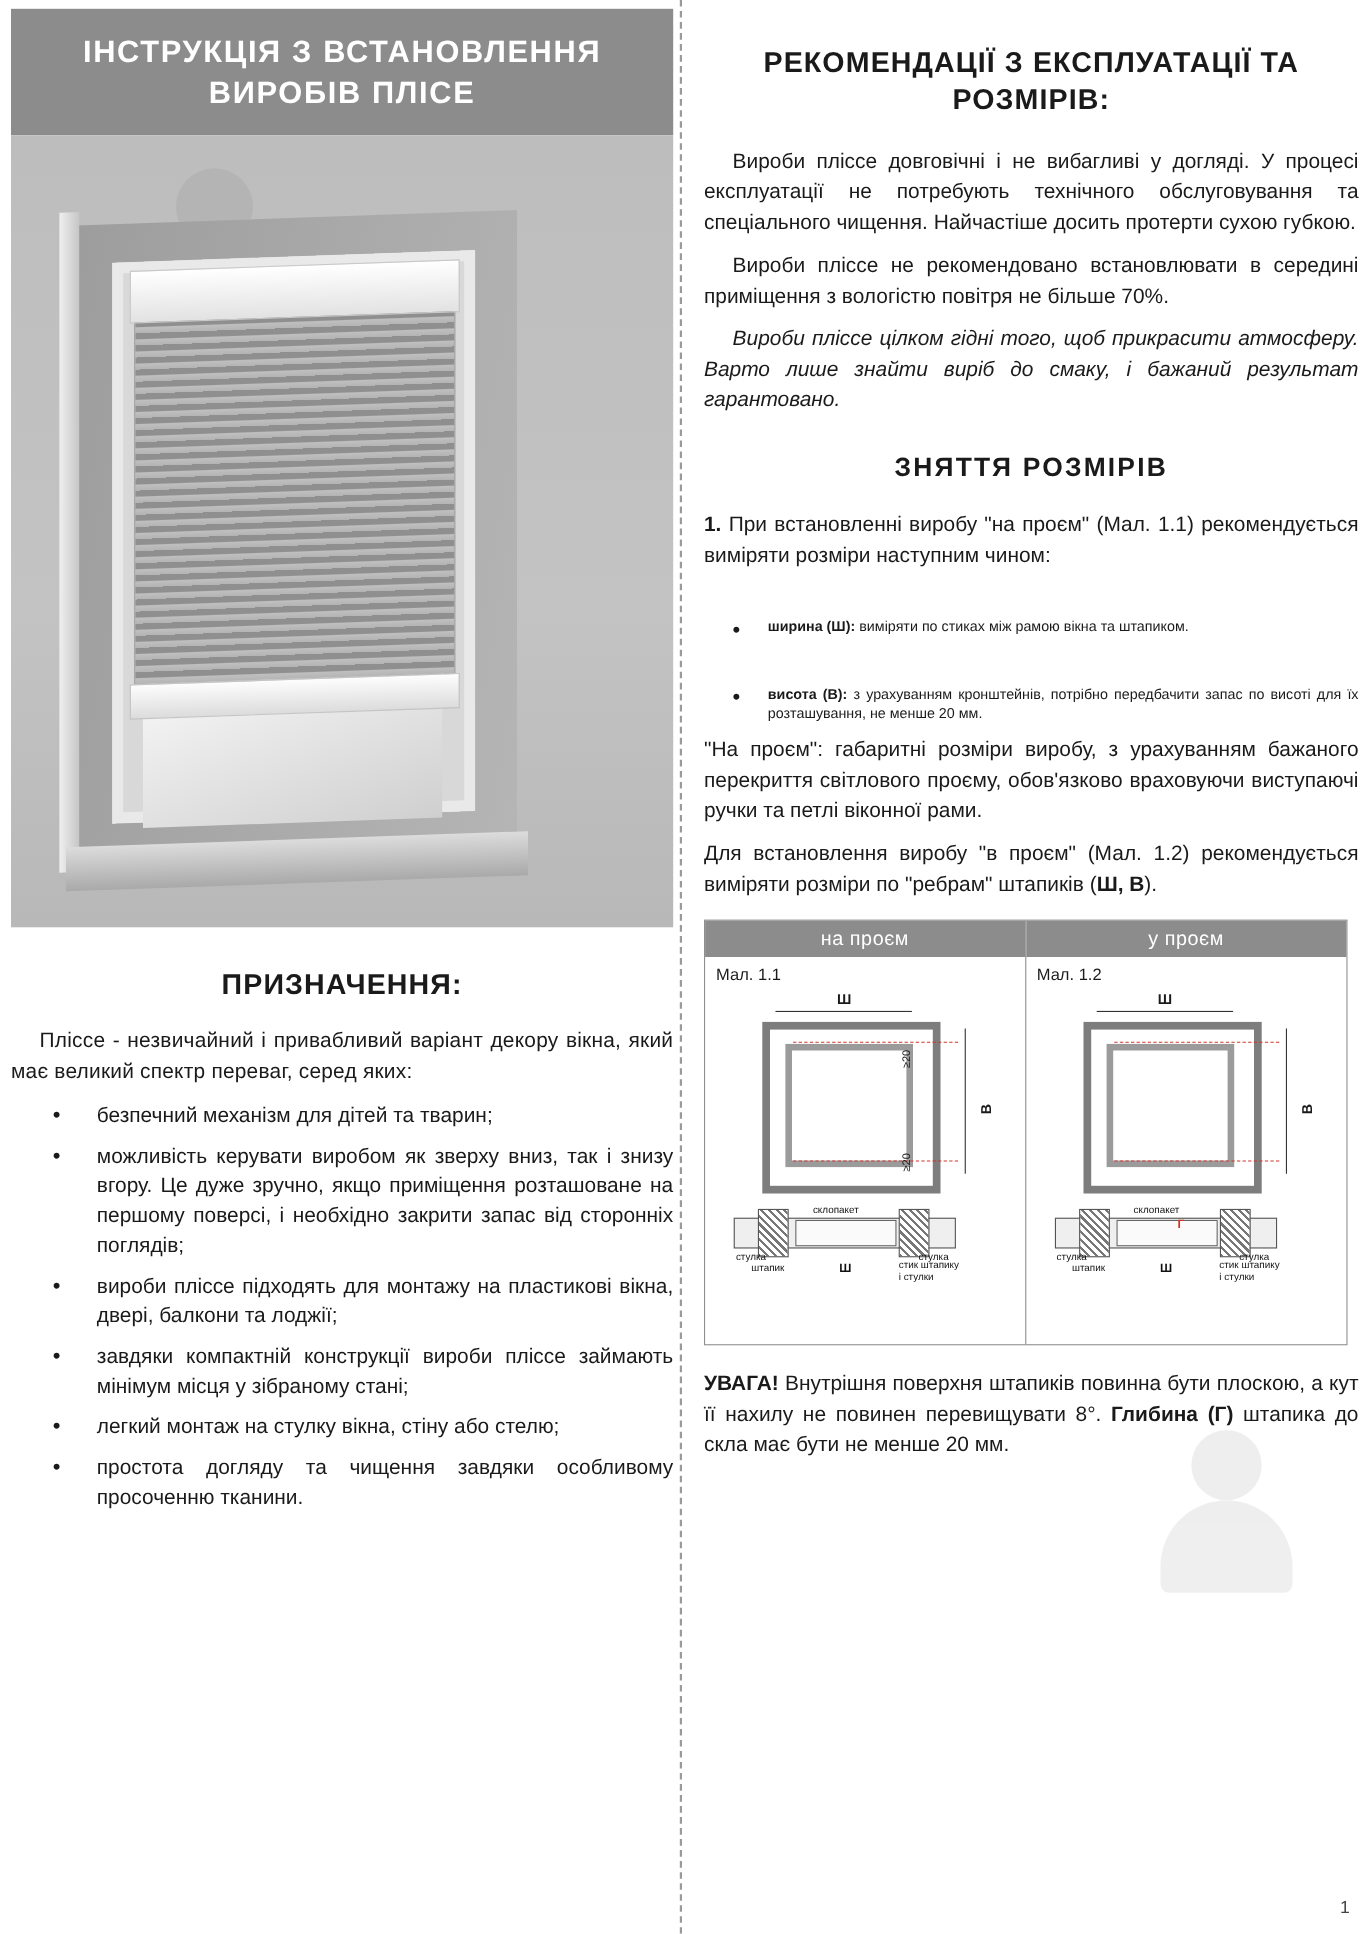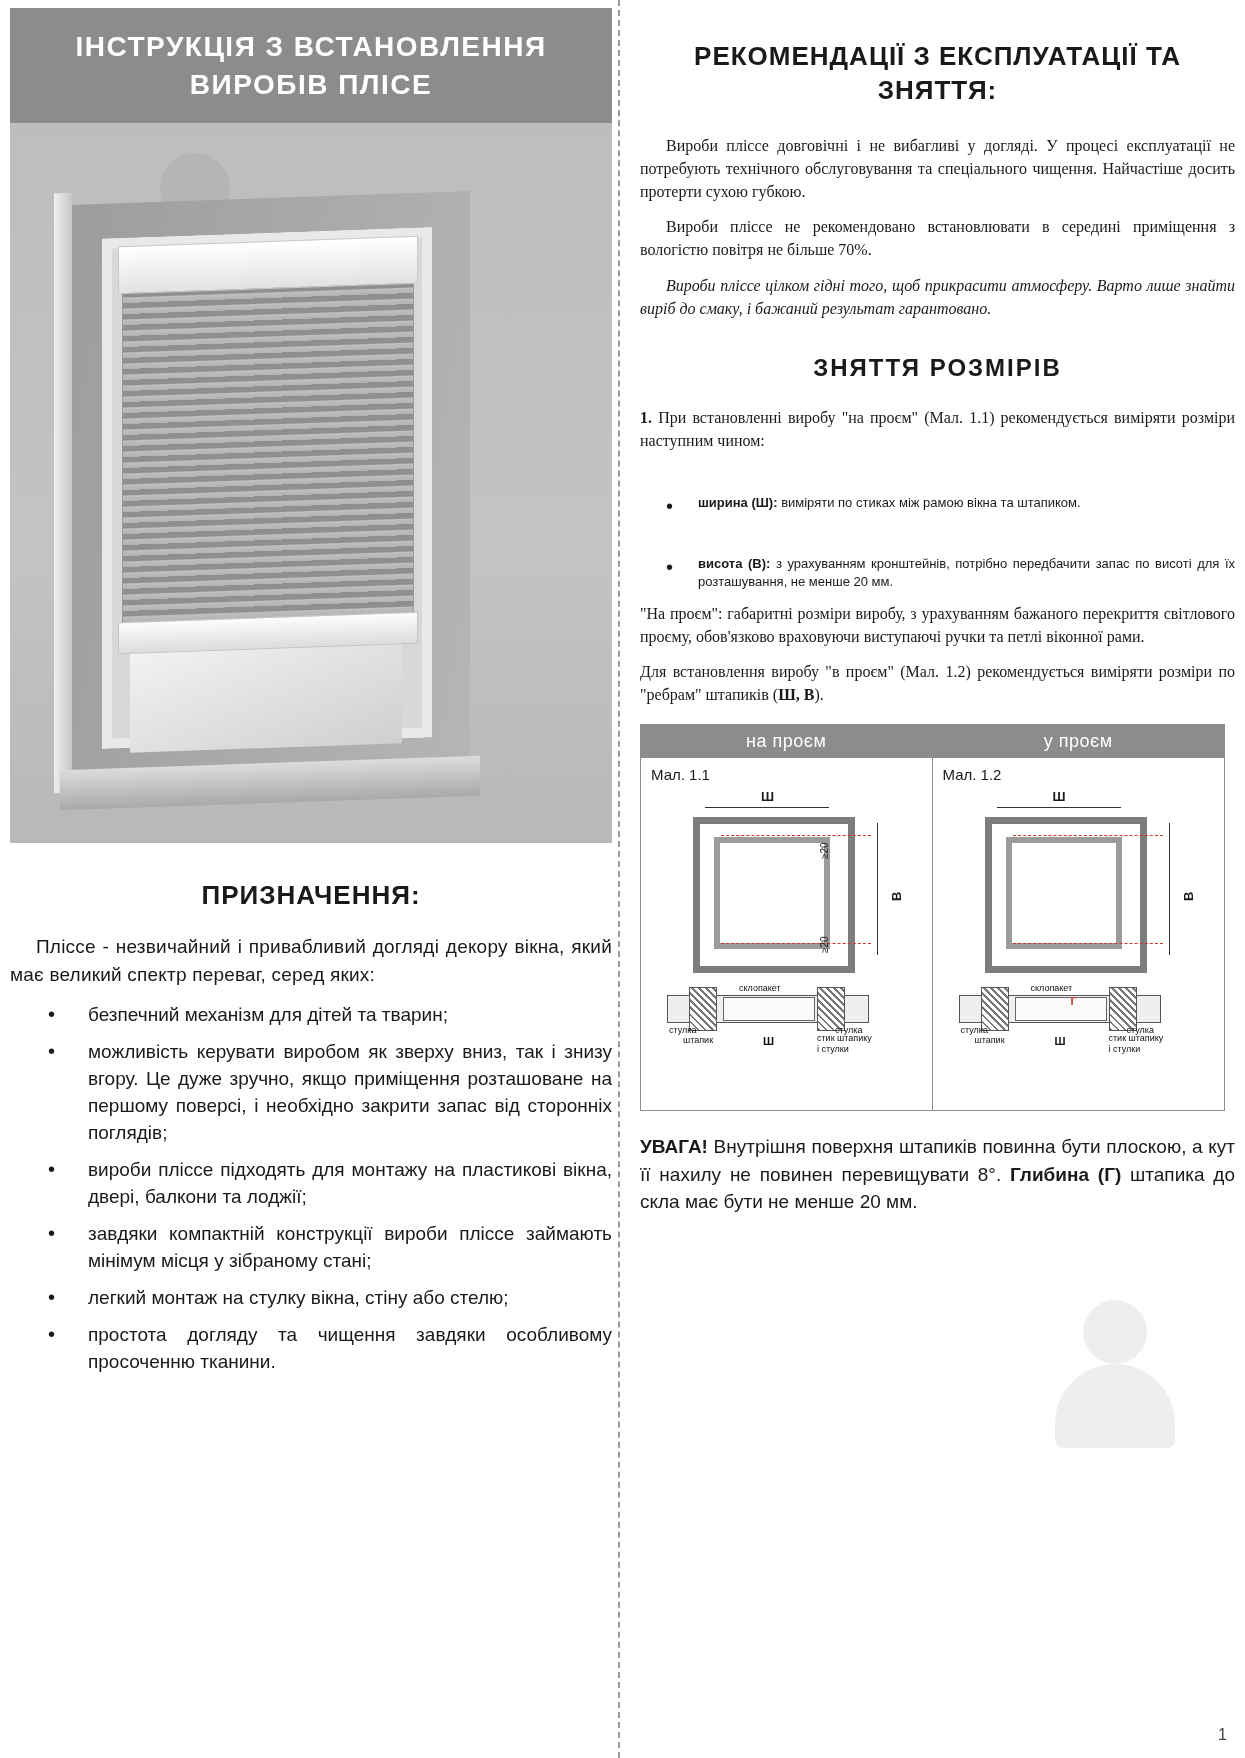--- a/index.html
+++ b/index.html
@@ -215,25 +215,24 @@
     margin: 40px 0 26px 0;
   }
   .rt2 {
     text-align: center;
     font-size: 24px;
     font-weight: bold;
     letter-spacing: 2px;
     margin: 34px 0 24px 0;
   }
   .r-para {
-    font-size: 16px;
+    font-size: 19px;
     line-height: 1.45;
     text-align: justify;
     margin: 0 0 12px 0;
-    font-family: Liberation Serif, serif;
   }
   .r-para.ind { text-indent: 26px; }
   .r-para.italic { font-style: italic; }
   ul.r-bullets {
     list-style: none;
     margin: 6px 0 10px 0;
     padding: 0;
   }
   ul.r-bullets > li {
     position: relative;
@@ -410,37 +409,37 @@
       <div class="recess-inner"></div>
       <div class="glass"></div>
       <div class="pleat-head"></div>
       <div class="pleat-body"></div>
       <div class="pleat-bar"></div>
       <div class="sill"></div>
     </div>
 
     <div class="left-body">
       <h2 class="section-title">ПРИЗНАЧЕННЯ:</h2>
-      <p class="para indent">Пліссе - незвичайний і привабливий догляді декору вікна, який має великий спектр переваг, серед яких:</p>
+      <p class="para indent">Пліссе - незвичайний і привабливий варіант декору вікна, який має великий спектр переваг, серед яких:</p>
       <ul class="bullets">
         <li>безпечний механізм для дітей та тварин;</li>
         <li>можливість керувати виробом як зверху вниз, так і знизу вгору. Це дуже зручно, якщо приміщення розташоване на першому поверсі, і необхідно закрити запас від сторонніх поглядів;</li>
         <li>вироби пліссе підходять для монтажу на пластикові вікна, двері, балкони та лоджії;</li>
         <li>завдяки компактній конструкції вироби пліссе займають мінімум місця у зібраному стані;</li>
         <li>легкий монтаж на стулку вікна, стіну або стелю;</li>
         <li>простота догляду та чищення завдяки особливому просоченню тканини.</li>
       </ul>
     </div>
   </div>
 
   <div class="vsep"></div>
 
   <div class="right-col">
 
-    <h2 class="right-title">РЕКОМЕНДАЦІЇ З ЕКСПЛУАТАЦІЇ ТА ЗНЯТТЯ:</h2>
+    <h2 class="right-title">РЕКОМЕНДАЦІЇ З ЕКСПЛУАТАЦІЇ ТА РОЗМІРІВ:</h2>
 
     <p class="r-para ind">Вироби пліссе довговічні і не вибагливі у догляді. У процесі експлуатації не потребують технічного обслуговування та спеціального чищення. Найчастіше досить протерти сухою губкою.</p>
     <p class="r-para ind">Вироби пліссе не рекомендовано встановлювати в середині приміщення з вологістю повітря не більше 70%.</p>
     <p class="r-para ind italic">Вироби пліссе цілком гідні того, щоб прикрасити атмосферу. Варто лише знайти виріб до смаку, і бажаний результат гарантовано.</p>
 
     <h2 class="rt2">ЗНЯТТЯ РОЗМІРІВ</h2>
 
     <p class="r-para">
       <b>1.</b>
       <span>При встановленні виробу "на проєм" (Мал. 1.1) рекомендується виміряти розміри наступним чином:</span>

